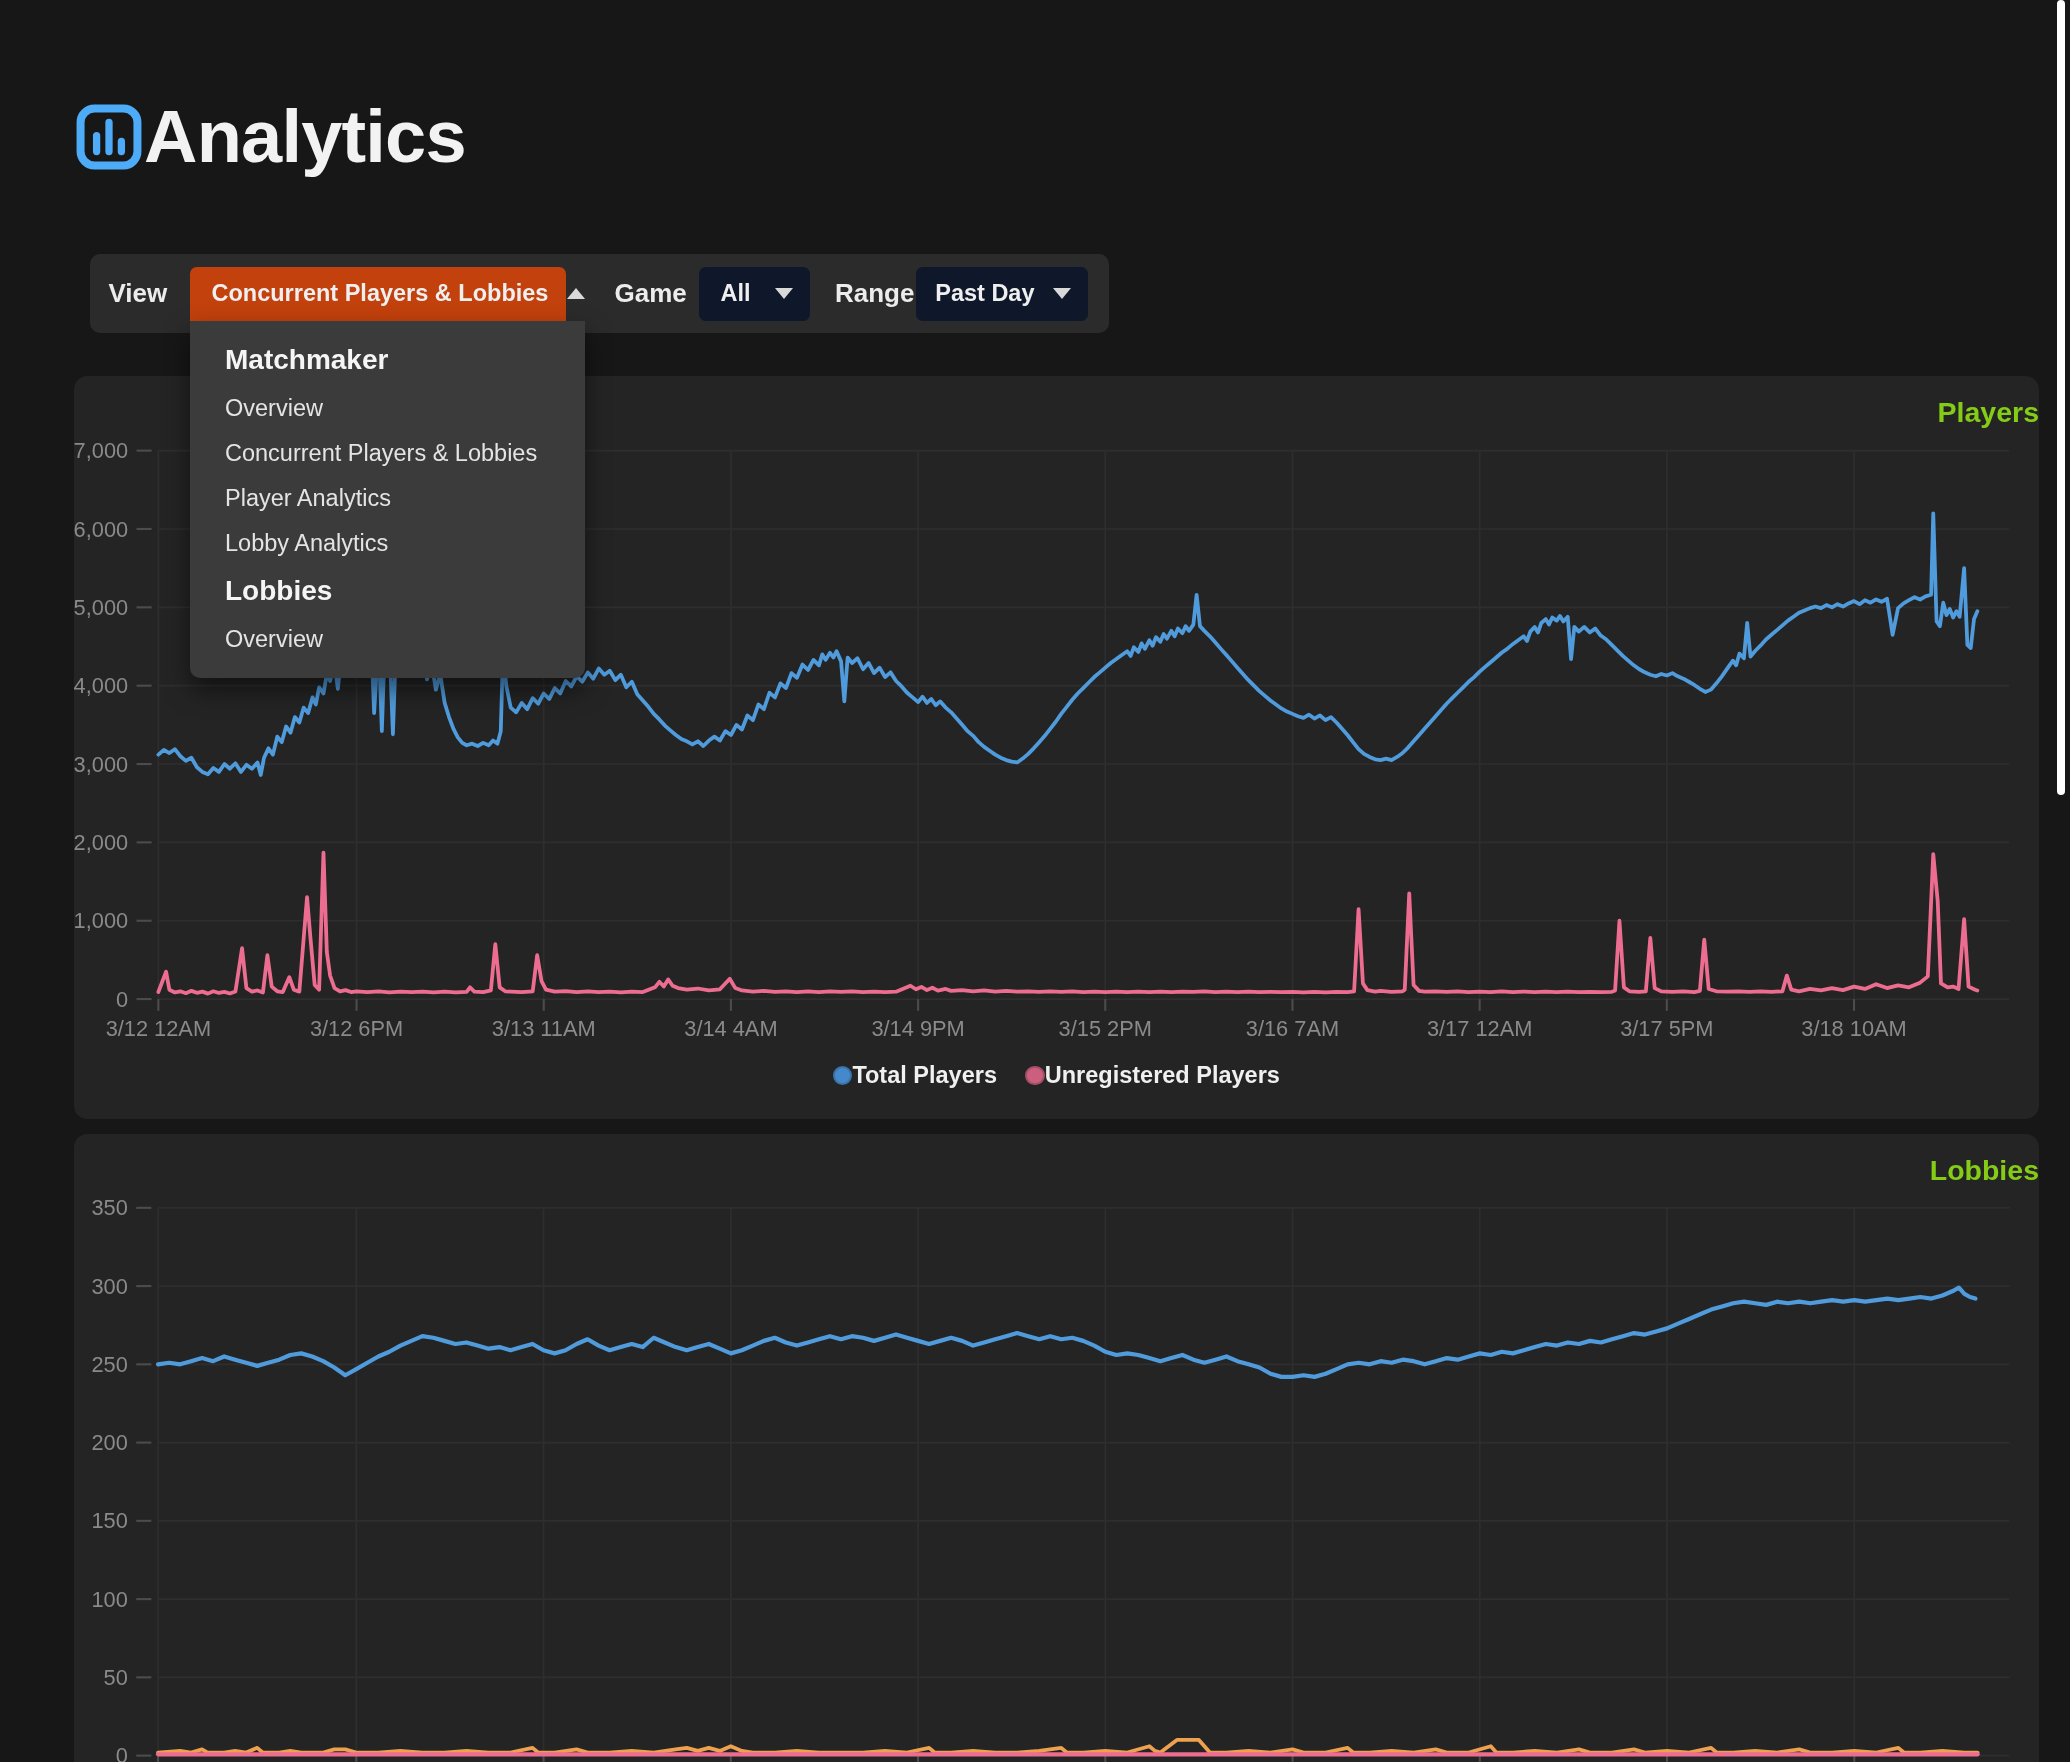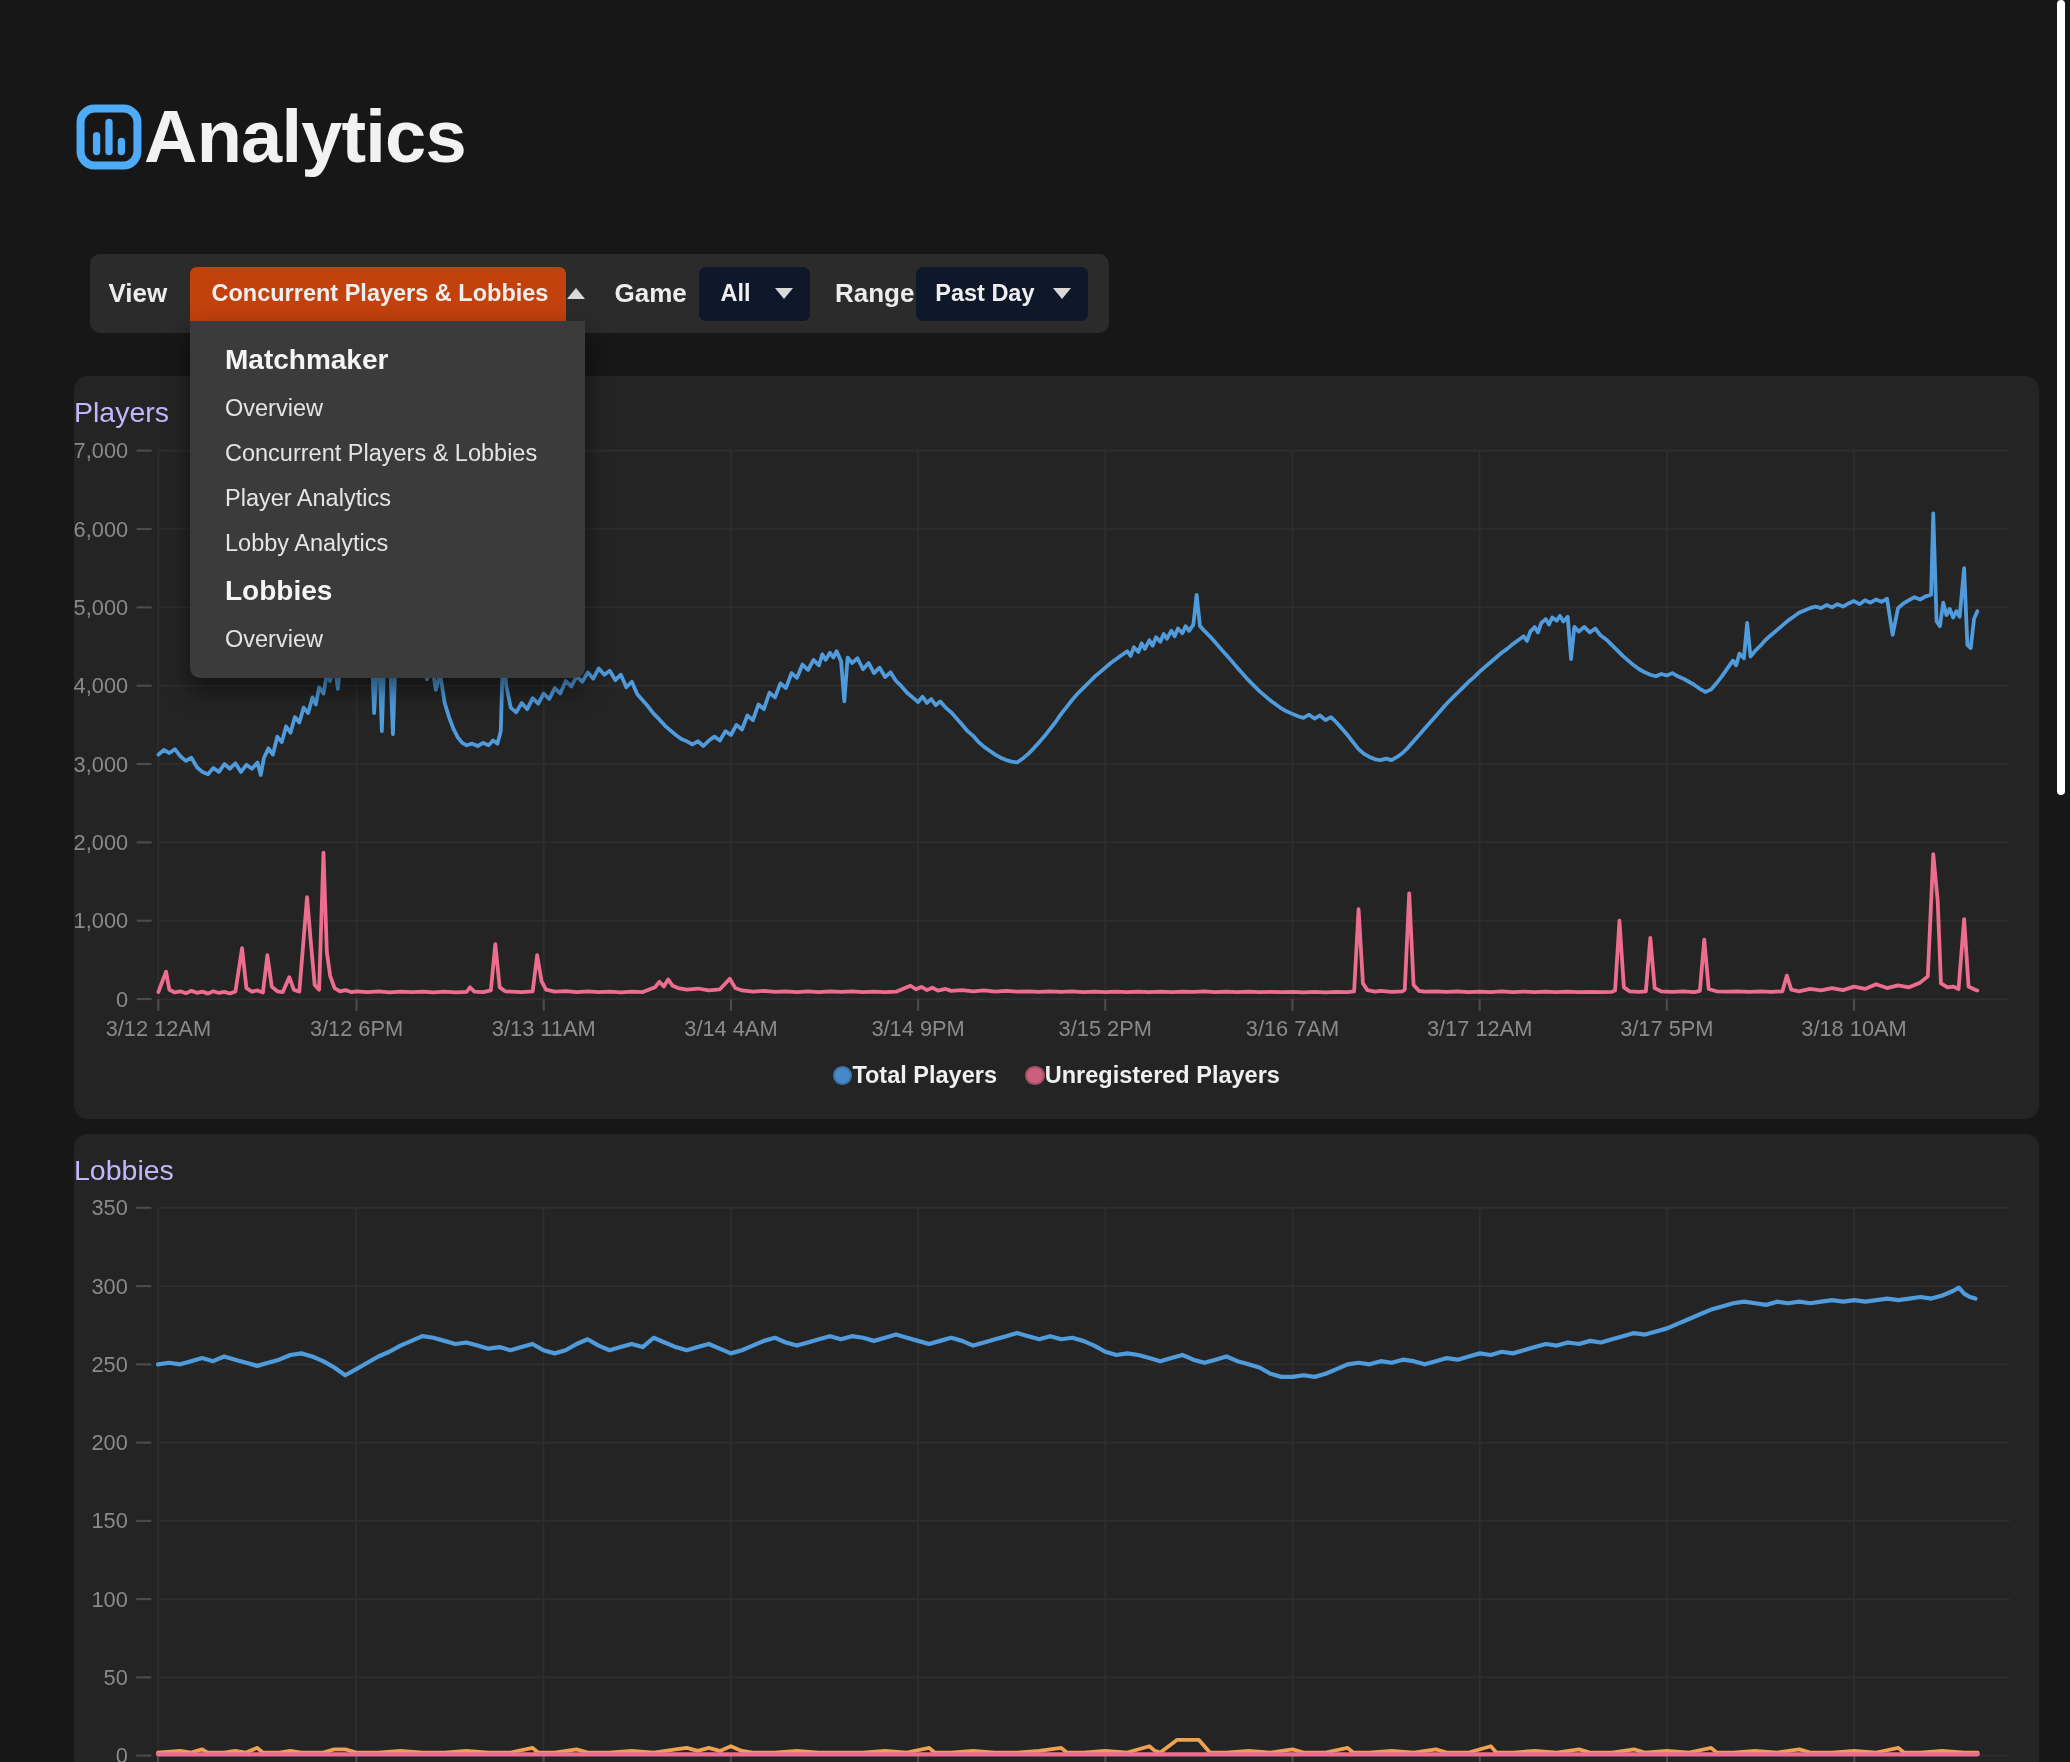--- a/index.html
+++ b/index.html
@@ -32,22 +32,22 @@
         border-radius:0 0 10px 10px;box-shadow:0 11.7px 25px rgba(0,0,0,.5);
         padding:22px 12px 25px;box-sizing:border-box;}
   .menu-heading{font-size:28px;font-weight:700;color:#f5f5f5;padding:0 23.5px;margin:0 0 17px;line-height:34px;}
   .menu-heading:not(:first-child){margin-top:13.4px;}
   .menu-item{font-size:23.5px;color:#e4e4e4;padding:0 23.5px;margin:0 0 17px;line-height:28px;cursor:pointer;}
   .menu-item:last-child{margin-bottom:0;}
   
   .card{position:absolute;left:74px;width:1965px;background:#242424;border-radius:13.4px;}
   #players-card{top:376px;height:743px;}
   #lobbies-card{top:1134px;height:755px;}
-  .chart-title{position:absolute;top:20px;left:0;width:100%;text-align:left;
-               font-size:28.5px;font-weight:400;color:#c4b5fd;}
+  .chart-title{position:absolute;top:20px;left:0;width:100%;text-align:right;
+               font-size:28.5px;font-weight:700;color:#84cc16;}
   .chart-svg{position:absolute;left:0;top:0;display:block;}
   
   .legend{position:absolute;top:686px;left:0;width:100%;display:flex;justify-content:center;
           align-items:center;gap:28.5px;}
   .legend-item{display:flex;align-items:center;cursor:pointer;}
   .legend-dot{width:19.3px;height:19.3px;border-radius:50%;box-sizing:border-box;border:2.5px solid transparent;}
   .legend-text{font-size:23.5px;font-weight:700;color:#f0f0f0;}
   
   .scrollbar-thumb{position:absolute;left:2057px;top:0;width:7.6px;height:795px;background:#ffffff;border-radius:4.2px;}
 </style>

